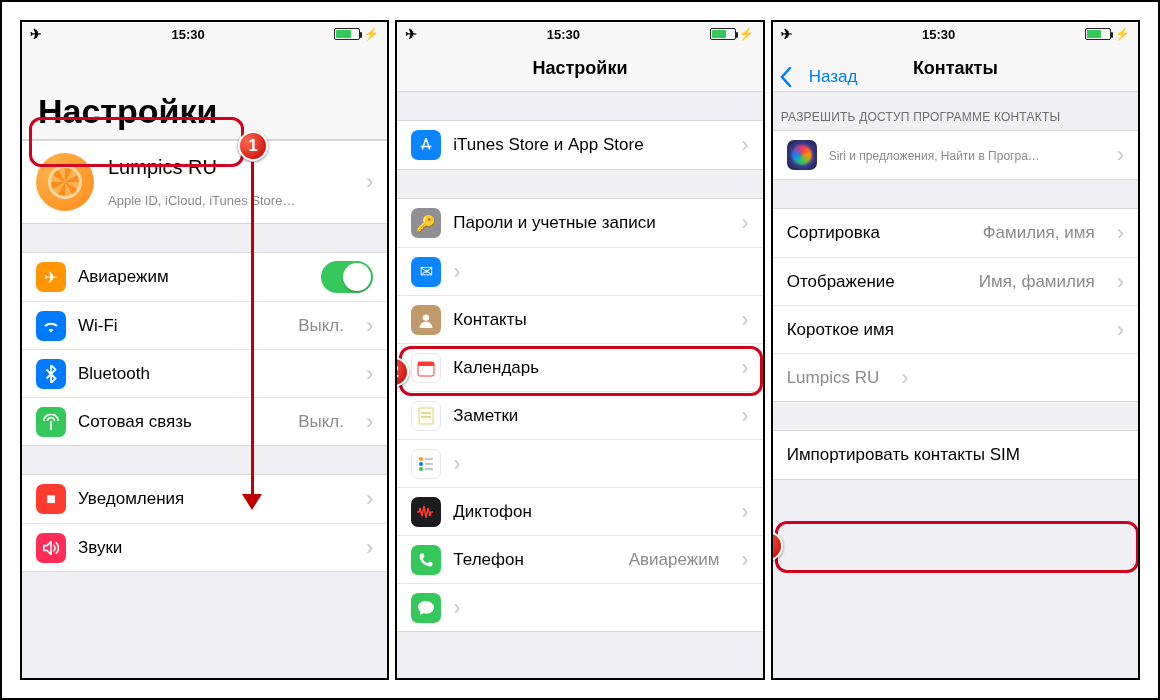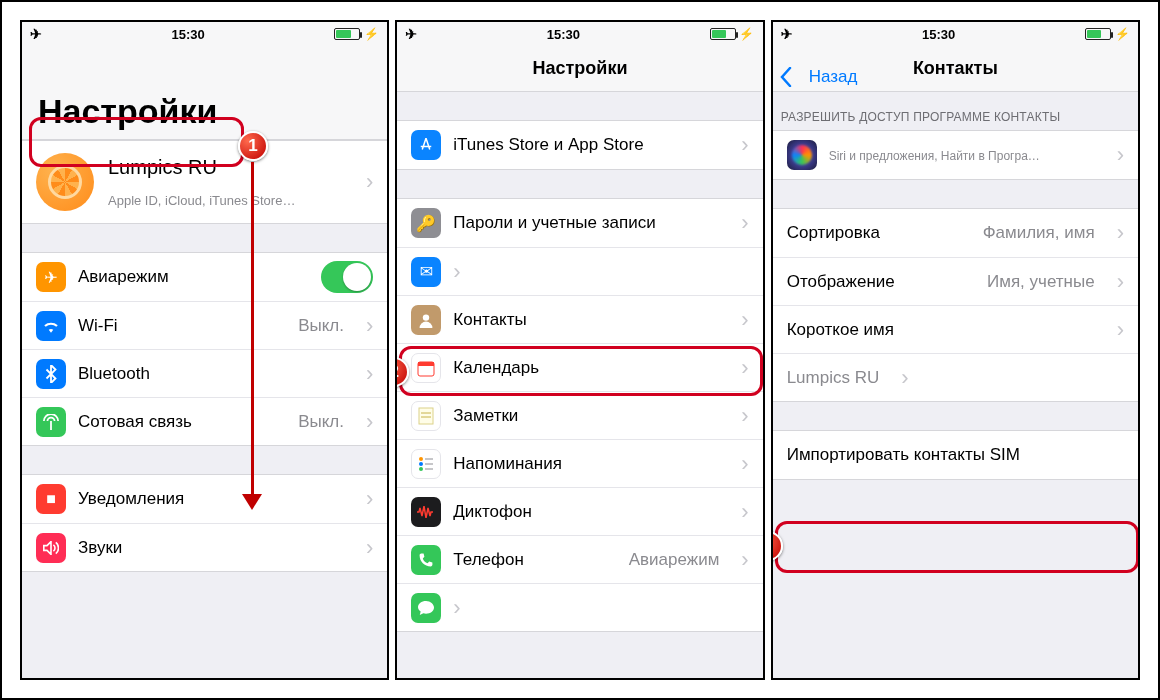--- a/index.html
+++ b/index.html
@@ -386,21 +386,20 @@
           <div class="icon bg-reminder">
             <svg width="18" height="18" viewBox="0 0 18 18">
                 <circle cx="4" cy="4" r="2" fill="#ff9500"></circle>
                 <circle cx="4" cy="9" r="2" fill="#007aff"></circle>
                 <circle cx="4" cy="14" r="2" fill="#34c759"></circle>
                 <line x1="8" y1="4" x2="16" y2="4" stroke="#8e8e93"></line>
                 <line x1="8" y1="9" x2="16" y2="9" stroke="#8e8e93"></line>
                 <line x1="8" y1="14" x2="16" y2="14" stroke="#8e8e93"></line>
               </svg>
           </div>
-          <div class="label">Напоминания</div>
           <span class="chevron">›</span>
         </div>
         <div class="cell">
           <div class="icon bg-dark">
             <svg width="20" height="12" viewBox="0 0 20 12">
                 <path d="M1 6h2l1-4 2 8 2-10 2 12 2-10 2 8 1-4h2" stroke="#ff3b30" stroke-width="1.5" fill="none"></path>
               </svg>
           </div>
           <div class="label">Диктофон</div>
           <span class="chevron">›</span>
@@ -469,21 +468,21 @@
       <div class="group-gap"></div>
 
       <div class="cell-group">
         <div class="cell">
           <div class="label">Сортировка</div>
           <div class="value">Фамилия, имя</div>
           <span class="chevron">›</span>
         </div>
         <div class="cell">
           <div class="label">Отображение</div>
-          <div class="value">Имя, учетные</div>
+          <div class="value">Имя, фамилия</div>
           <span class="chevron">›</span>
         </div>
         <div class="cell">
           <div class="label">Короткое имя</div>
           <div class="value"></div>
           <span class="chevron">›</span>
         </div>
         <div class="cell">
           <div class="value">Lumpics RU</div>
           <span class="chevron">›</span>

